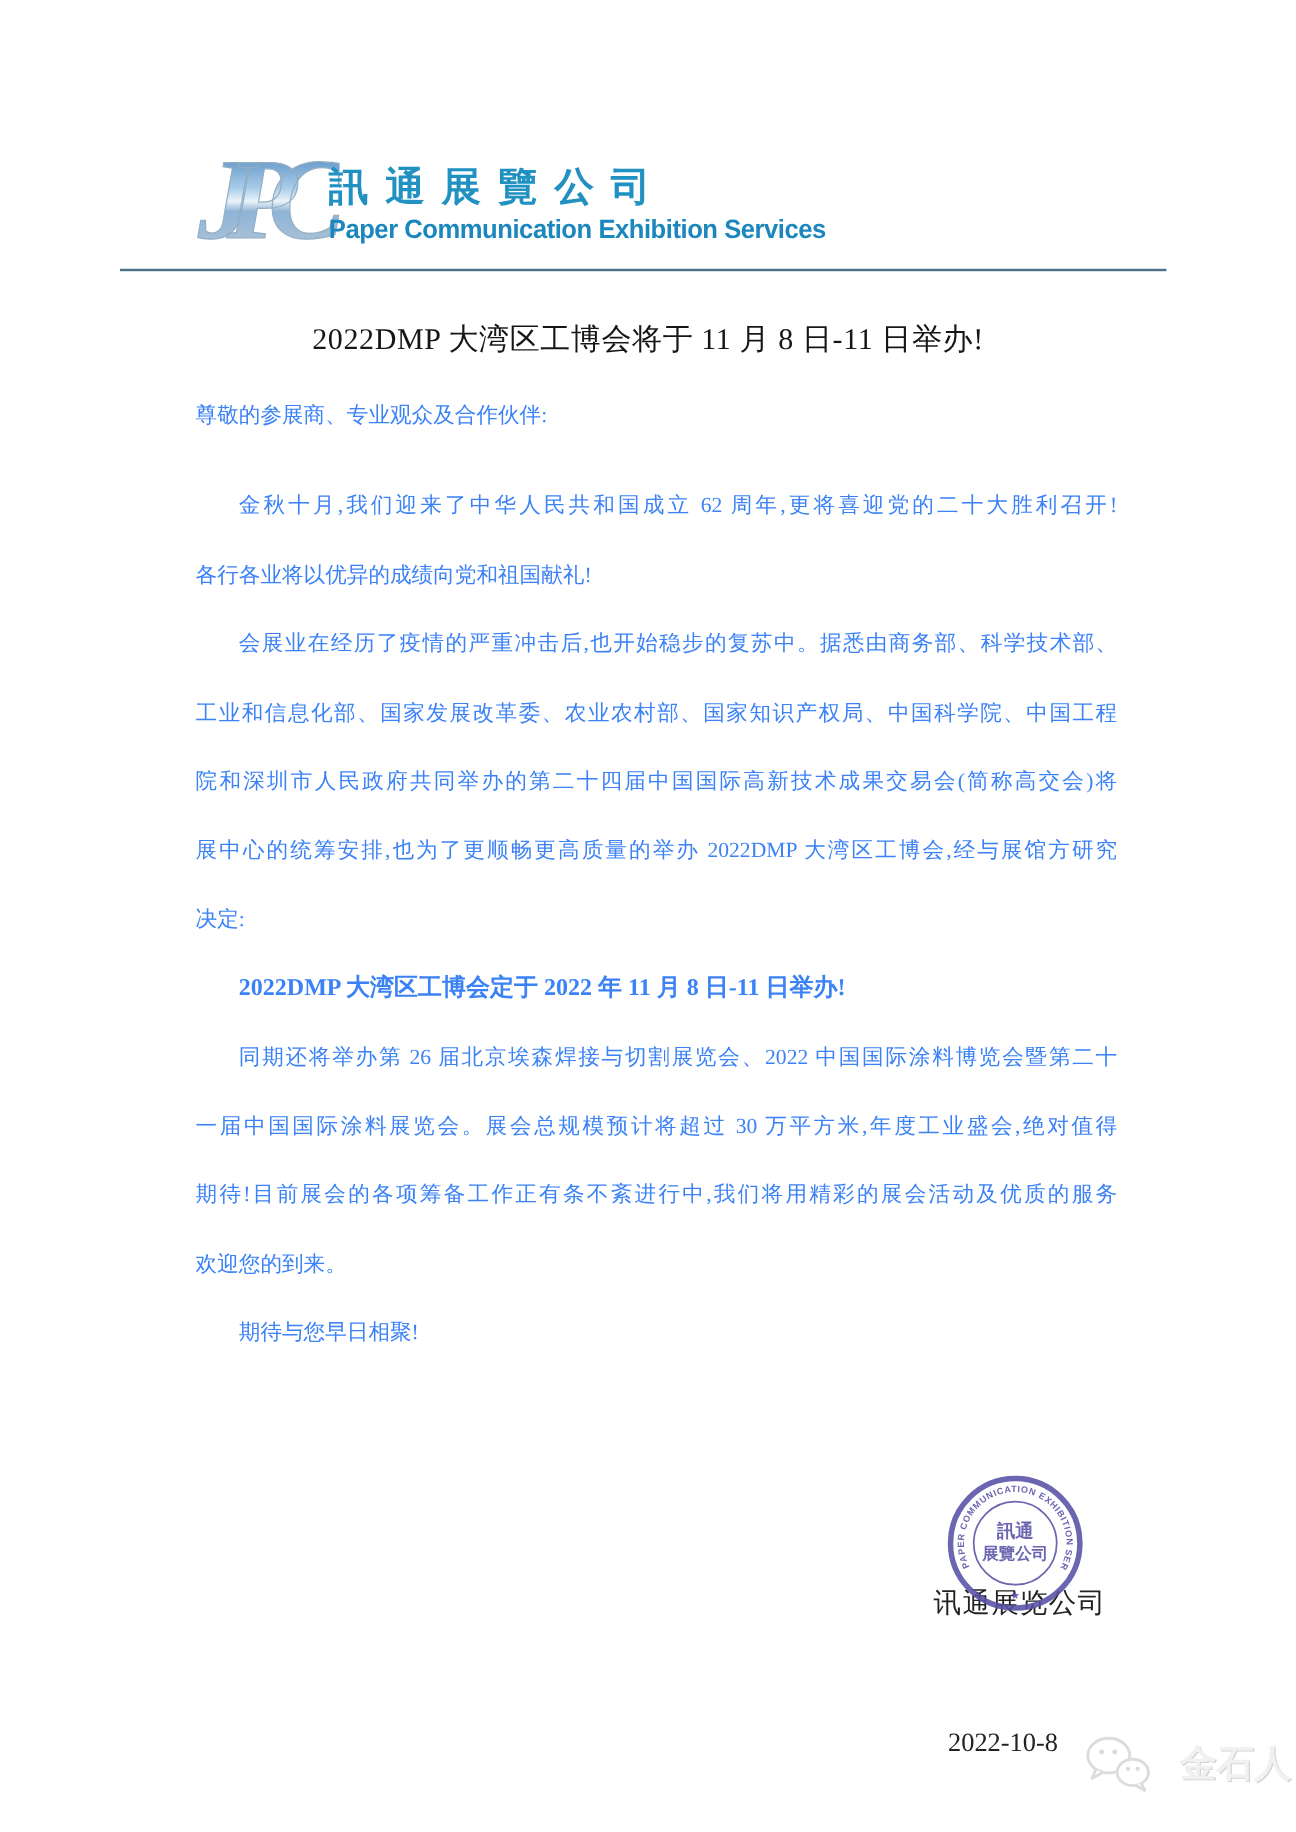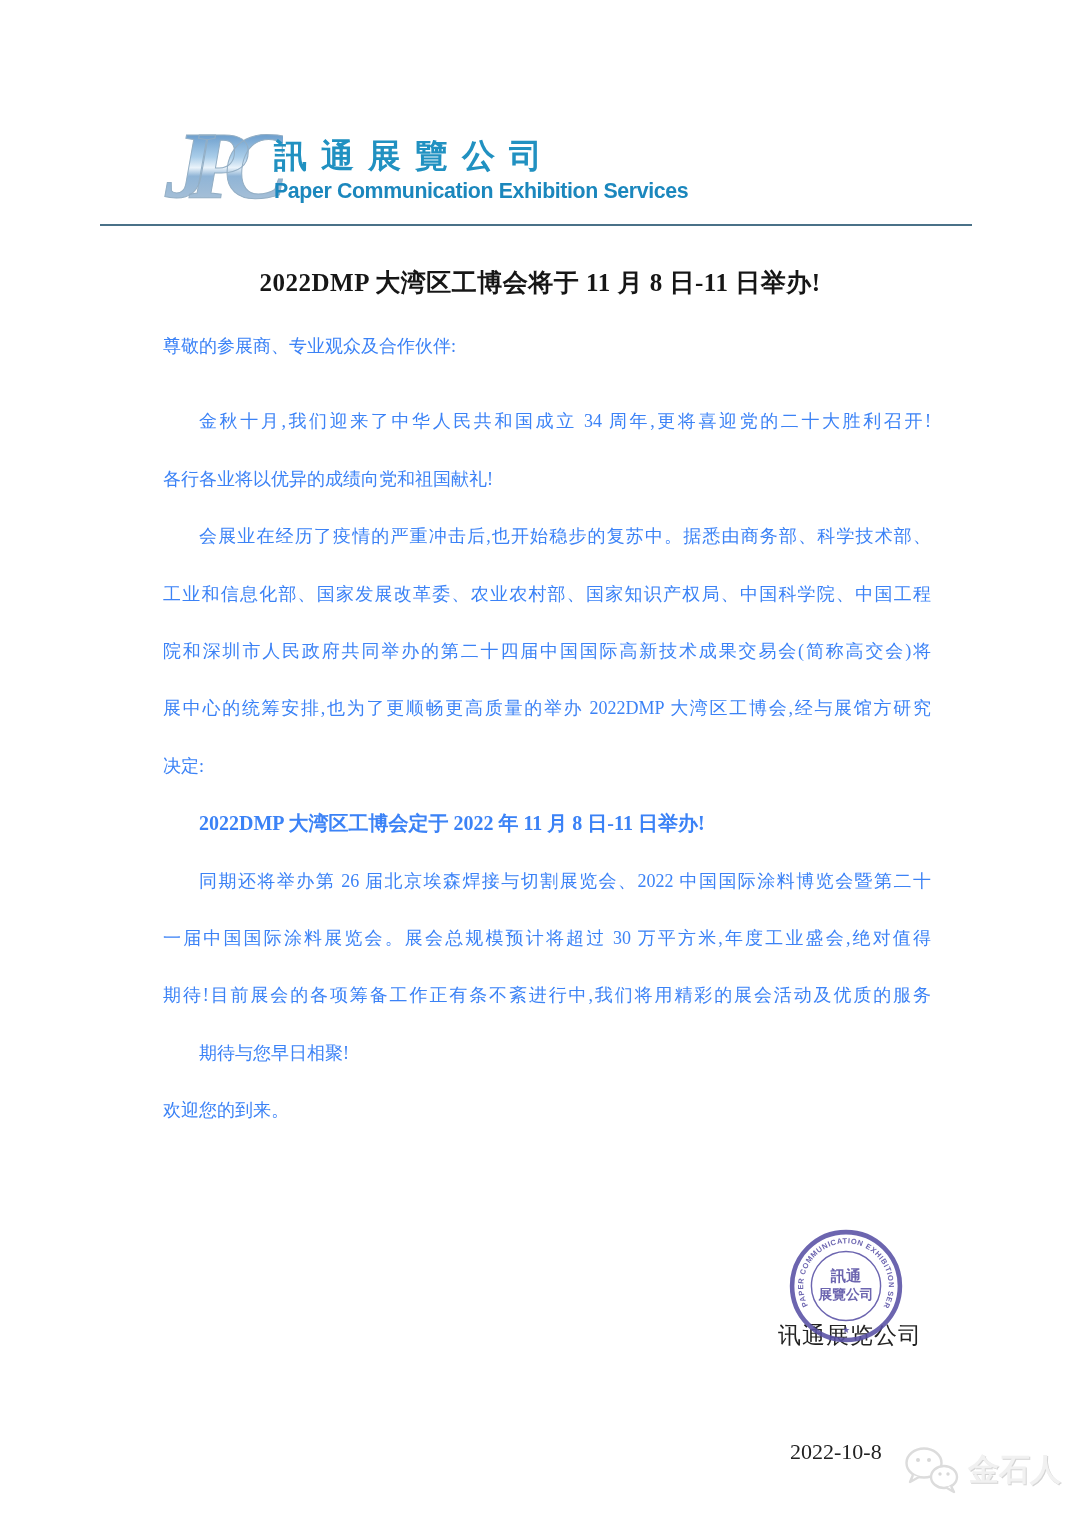--- a/index.html
+++ b/index.html
@@ -25,21 +25,21 @@
     transform:scaleX(0.97); transform-origin:left center;
   }
   .header-rule {
     position:absolute; left:100px; top:224px; width:872px; height:2px;
     background:var(--rule,#4a7188);
   }
 
   
   .title {
     position:absolute; left:0; right:0; top:266px; margin:0;
-    text-align:center; font-size:25px; font-weight:bold; color:#161616;
+    text-align:center; font-size:25px; font-weight:normal; color:#161616;
     letter-spacing:0.5px;
   }
   .body { position:absolute; left:163px; top:318px; width:768px; }
   .bl {
     height:57.4px; line-height:57.4px; font-size:18px; color:#3b82f6;
     text-align:justify; overflow:hidden; white-space:nowrap;
   }
   .bl.fl { text-align-last:justify; white-space:normal; }
   .bl.ind { text-indent:36px; }
   .bl.gap { margin-top:18px; }
@@ -53,21 +53,21 @@
   }
   .date {
     position:absolute; left:790px; top:1439px;
     font-size:22px; color:#222222; white-space:nowrap;
   }
   .seal { position:absolute; left:787px; top:1227px; width:118px; height:118px; opacity:0.88; pointer-events:none; }
   .seal text { font-family:"Liberation Sans","DejaVu Sans",sans-serif; }
   .seal .cn { font-family:"Liberation Serif","DejaVu Serif",serif; font-weight:bold; }
 
   
-  .watermark { position:absolute; left:903px; top:1446px; display:flex; align-items:center; gap:7px; }
+  .watermark { position:absolute; left:903px; top:1446px; display:flex; align-items:center; gap:22px; }
   .wm-text {
     font-family:"Liberation Sans","DejaVu Sans",sans-serif;
     font-weight:bold; font-size:31px; color:#f1f1f1;
     text-shadow:1px 1px 0 #d4d4d4; white-space:nowrap;
   }
 </style>
 </head>
 <body>
 
 <div class="page">
@@ -84,33 +84,33 @@
     </defs>
     <text x="2" y="94" font-size="96" font-weight="bold" font-style="italic" letter-spacing="-24" fill="url(#lg)" stroke="#93aec4" stroke-width="1" font-family="'Liberation Serif','DejaVu Serif',serif">JPC</text>
   </svg>
   <div class="logo-zh">訊通展覽公司</div>
   <div class="logo-en">Paper Communication Exhibition Services</div>
   <div class="header-rule"></div>
 
   <h1 class="title">2022DMP 大湾区工博会将于 11 月 8 日-11 日举办!</h1>
   <div class="body" id="body-lines">
       <div class="bl"><span>尊敬的参展商、专业观众及合作伙伴:</span></div>
-      <div class="bl ind fl gap"><span>金秋十月,我们迎来了中华人民共和国成立 34 周年,更将喜迎党的二十大胜利召开!</span></div>
+      <div class="bl ind fl gap"><span>金秋十月,我们迎来了中华人民共和国成立 62 周年,更将喜迎党的二十大胜利召开!</span></div>
       <div class="bl"><span>各行各业将以优异的成绩向党和祖国献礼!</span></div>
       <div class="bl ind fl"><span>会展业在经历了疫情的严重冲击后,也开始稳步的复苏中。据悉由商务部、科学技术部、</span></div>
       <div class="bl fl"><span>工业和信息化部、国家发展改革委、农业农村部、国家知识产权局、中国科学院、中国工程</span></div>
       <div class="bl fl"><span>院和深圳市人民政府共同举办的第二十四届中国国际高新技术成果交易会(简称高交会)将</span></div>
       <div class="bl fl"><span>展中心的统筹安排,也为了更顺畅更高质量的举办 2022DMP 大湾区工博会,经与展馆方研究</span></div>
       <div class="bl"><span>决定:</span></div>
       <div class="bl ind emph"><span>2022DMP 大湾区工博会定于 2022 年 11 月 8 日-11 日举办!</span></div>
       <div class="bl ind fl"><span>同期还将举办第 26 届北京埃森焊接与切割展览会、2022 中国国际涂料博览会暨第二十</span></div>
       <div class="bl fl"><span>一届中国国际涂料展览会。展会总规模预计将超过 30 万平方米,年度工业盛会,绝对值得</span></div>
       <div class="bl fl"><span>期待!目前展会的各项筹备工作正有条不紊进行中,我们将用精彩的展会活动及优质的服务</span></div>
+      <div class="bl"><span>欢迎您的到来。</span></div>
       <div class="bl ind"><span>期待与您早日相聚!</span></div>
-      <div class="bl"><span>欢迎您的到来。</span></div>
     </div>
 
   <div class="signature">讯通展览公司</div>
   <div class="date">2022-10-8</div>
 
   <svg class="seal" viewBox="0 0 116 116" aria-hidden="true">
     <circle cx="58" cy="58" r="53" fill="none" stroke="var(--seal,#5850a5)" stroke-width="4.5"></circle>
     <circle cx="58" cy="58" r="34" fill="none" stroke="var(--seal,#5850a5)" stroke-width="1.4"></circle>
     <path id="ringPath" d="M 21.6 79 A 42 42 0 1 1 94.4 79" fill="none"></path>
     <text font-size="7.4" font-weight="bold" fill="var(--seal,#5850a5)" letter-spacing="0.6">

